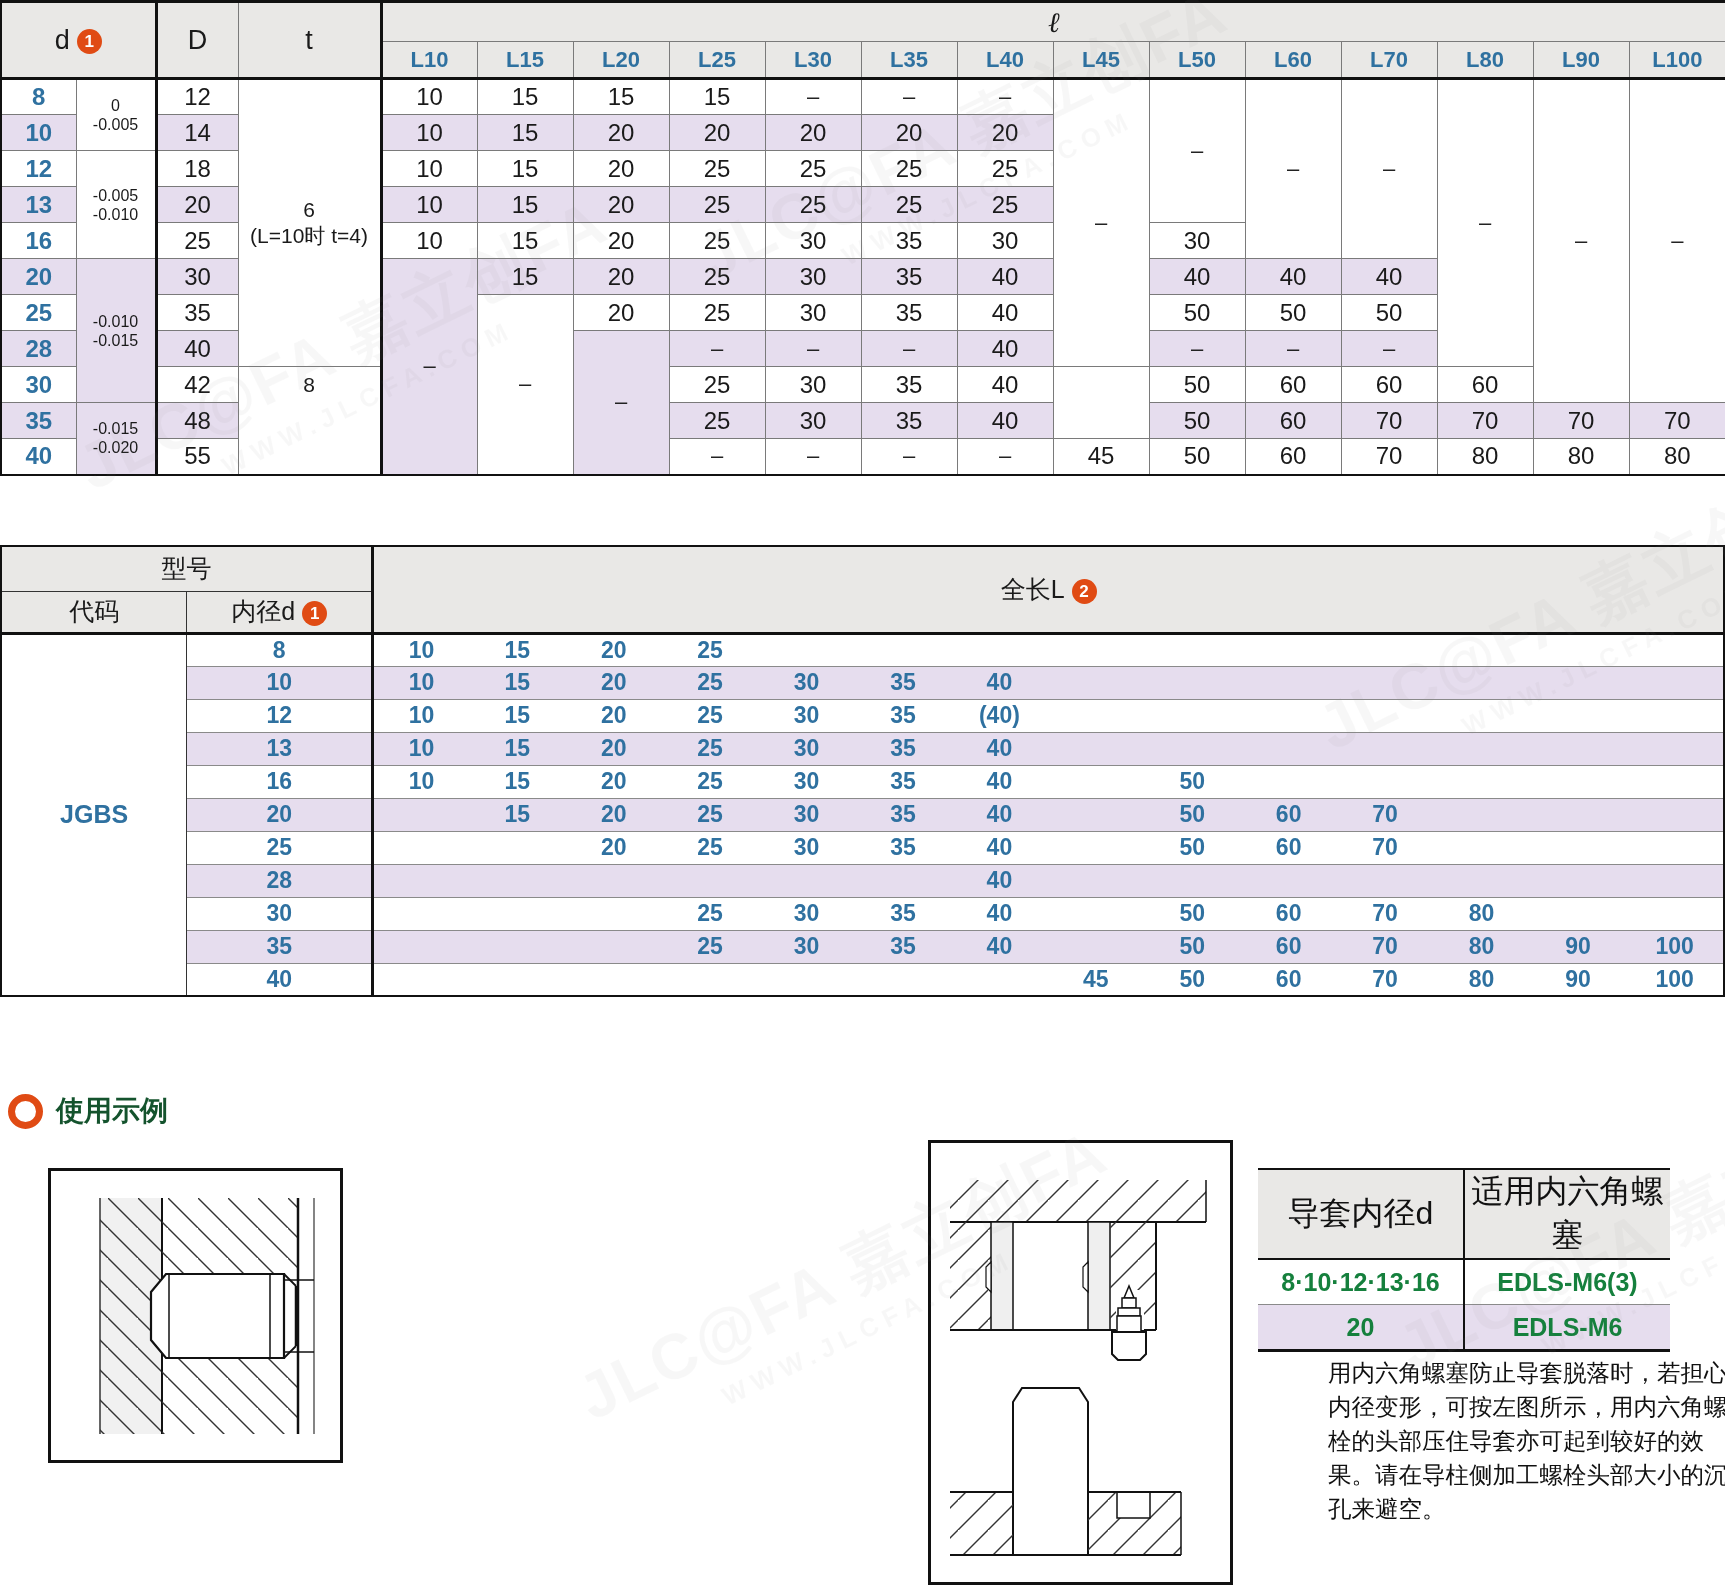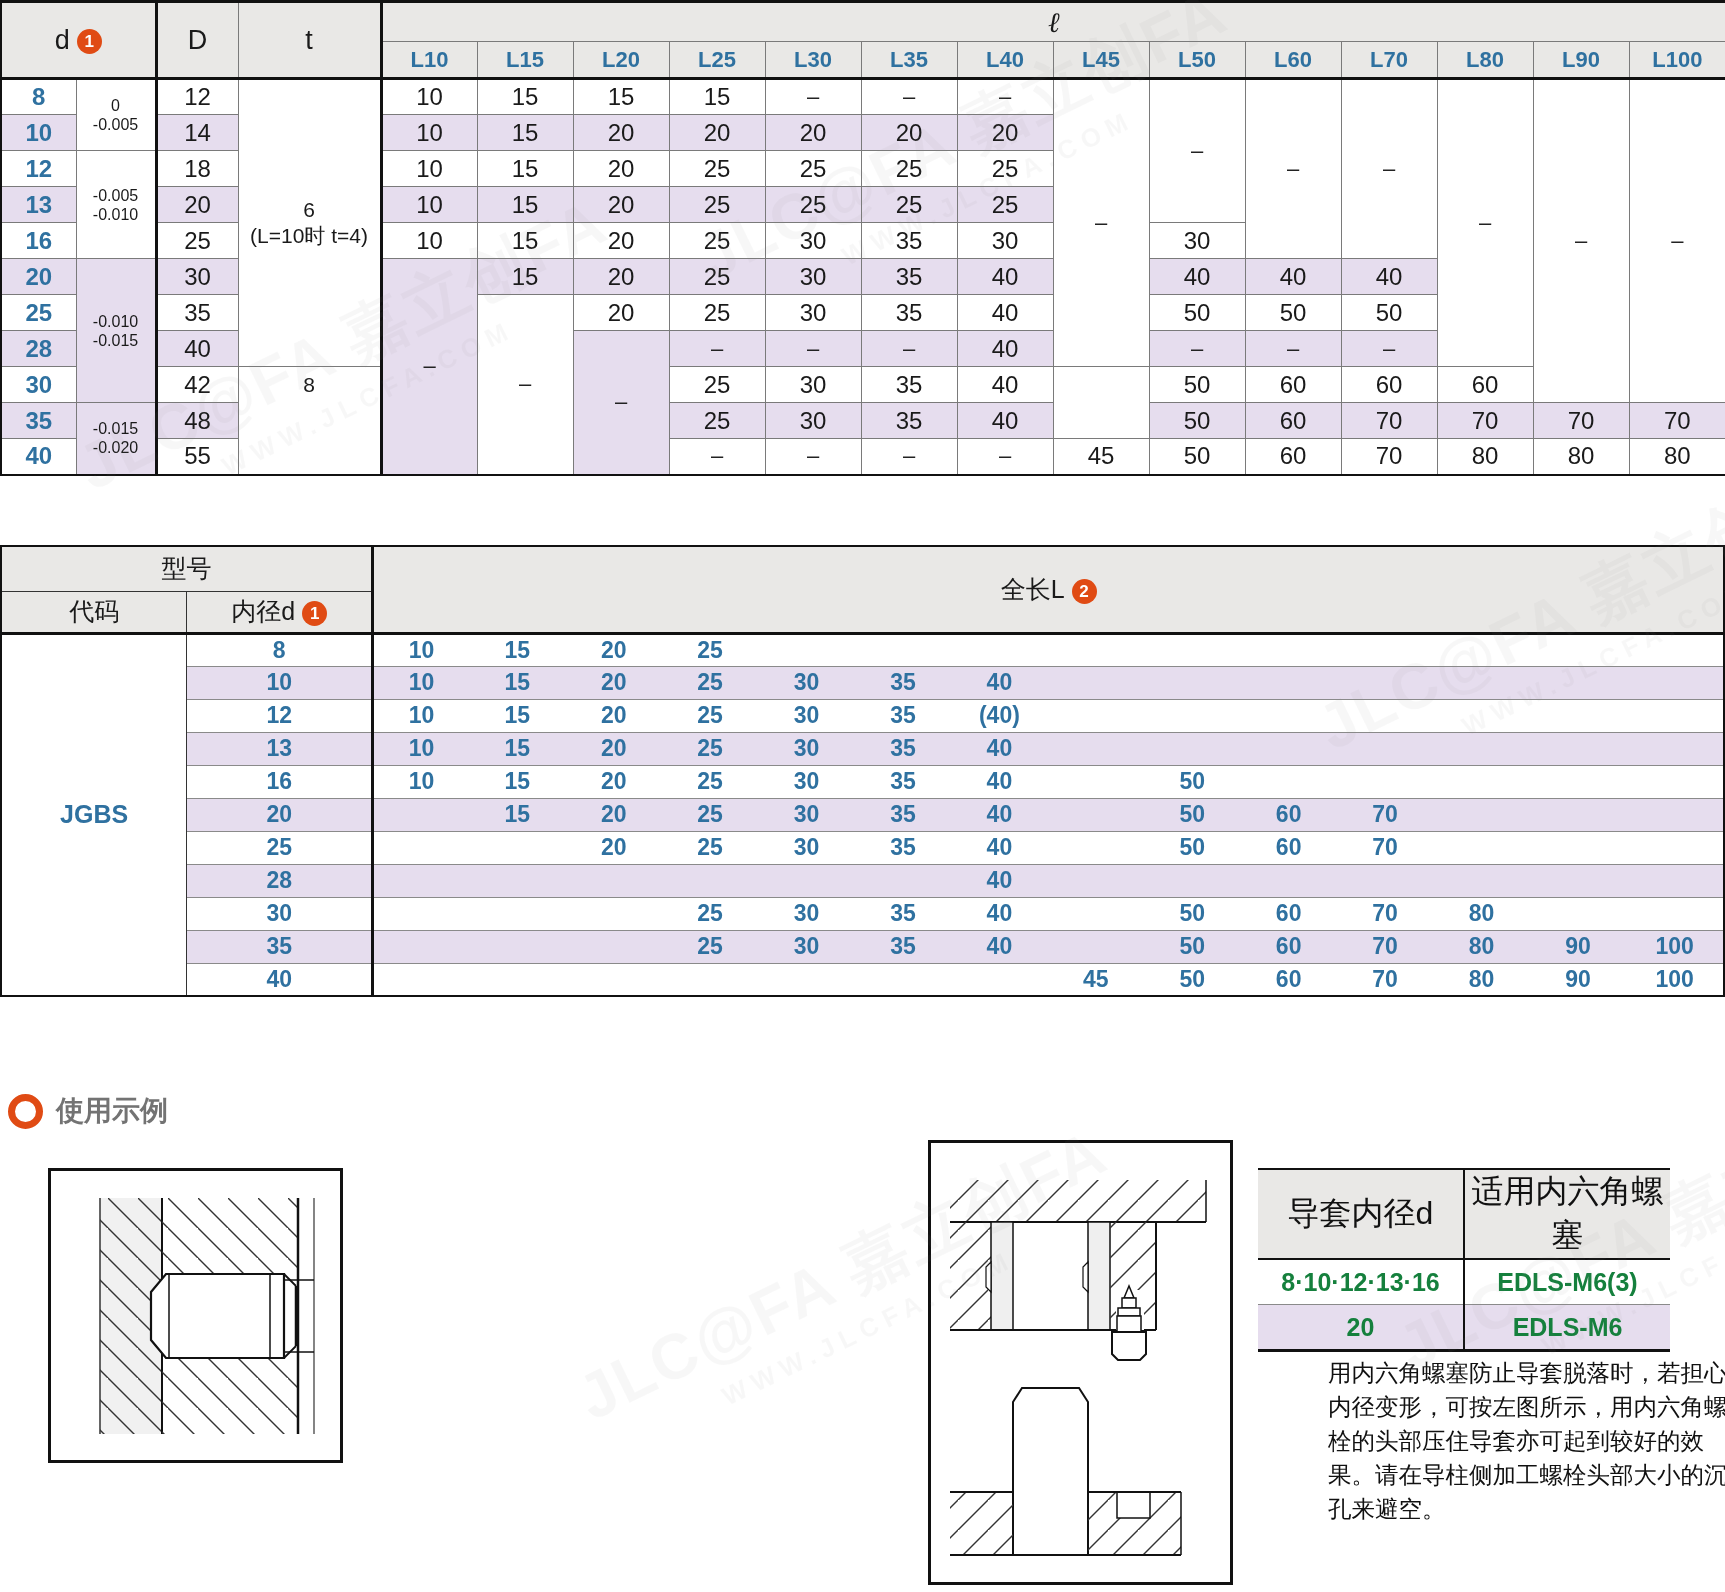--- a/index.html
+++ b/index.html
@@ -43,21 +43,21 @@
   
   .t3{position:absolute;left:1258px;top:1168px;width:412px;border-top:2px solid #111;border-bottom:3px solid #111}
   .t3 th,.t3 td{height:44px;text-align:center;vertical-align:middle;border-bottom:1px solid #8a8a8a;padding:0}
   .t3 th{background:#e9e8e6;font-weight:normal;font-size:32px;border-bottom:2px solid #111;color:#111}
   .t3 td{color:#15803d;font-weight:bold;font-size:25px}
   .t3 .c1{border-right:2px solid #111}
   .t3 tbody tr:nth-child(2){background:#e6ddee}
   
   .sec{position:absolute;left:8px;top:1092px;display:flex;align-items:center;gap:13px}
   .ring{width:21px;height:21px;border:7px solid #e04b14;border-radius:50%}
-  .sec .txt{font-size:28px;font-weight:bold;color:#737373}
+  .sec .txt{font-size:28px;font-weight:bold;color:#14532d}
   .note{position:absolute;font-size:23.5px;line-height:34px;white-space:pre-line;color:#111}
   #note1{left:357px;top:1150px;width:330px}
   #note2{left:1328px;top:1356px;width:465px}
   .diag{position:absolute}
   #diag1{left:48px;top:1168px}
   #diag2{left:928px;top:1140px}
   .badge{display:inline-flex;align-items:center;justify-content:center;width:25px;height:25px;border-radius:50%;
          background:#e04b14;color:#fff;font-size:17px;font-weight:bold;margin-left:7px;vertical-align:middle;line-height:1}
   
   .wm{position:absolute;color:#8a8a8a;opacity:.06;font-weight:bold;transform:rotate(-26deg);

